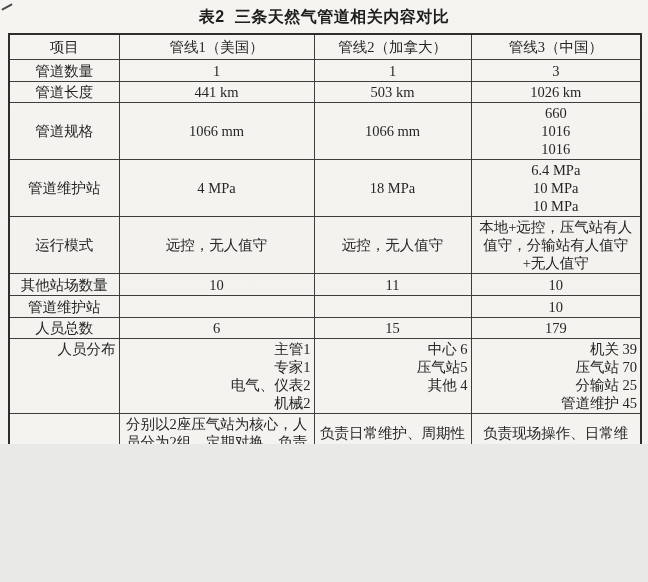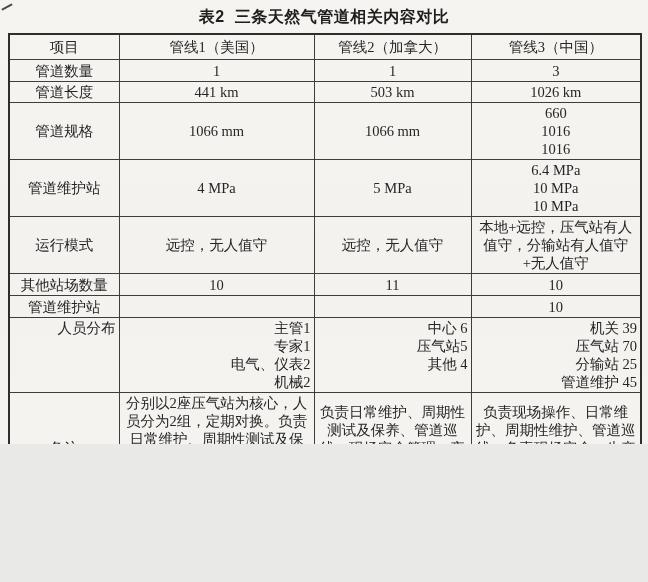--- a/index.html
+++ b/index.html
@@ -110,21 +110,21 @@
         <td>管道规格</td>
         <td>1066 mm</td>
         <td>1066 mm</td>
         <td>660
 1016
 1016</td>
       </tr>
       <tr style="height:57px">
         <td>管道维护站</td>
         <td>4 MPa</td>
-        <td>5 MPa</td>
+        <td>18 MPa</td>
         <td>6.4 MPa
 10 MPa
 10 MPa</td>
       </tr>
       <tr style="height:56px">
         <td>运行模式</td>
         <td>远控，无人值守</td>
         <td>远控，无人值守</td>
         <td class="justify">本地+远控，压气站有人值守，分输站有人值守+无人值守</td>
       </tr>
@@ -132,20 +132,26 @@
         <td>其他站场数量</td>
         <td>10</td>
         <td>11</td>
         <td>10</td>
       </tr>
       <tr style="height:22px">
         <td>管道维护站</td>
         <td></td>
         <td></td>
         <td>10</td>
+      </tr>
+      <tr style="height:21px">
+        <td>人员总数</td>
+        <td>6</td>
+        <td>15</td>
+        <td>179</td>
       </tr>
       <tr class="vtop" style="height:70px">
         <td>人员分布</td>
         <td>主管1
 专家1
 电气、仪表2
 机械2</td>
         <td>中心 6
 压气站5
 其他 4</td>

